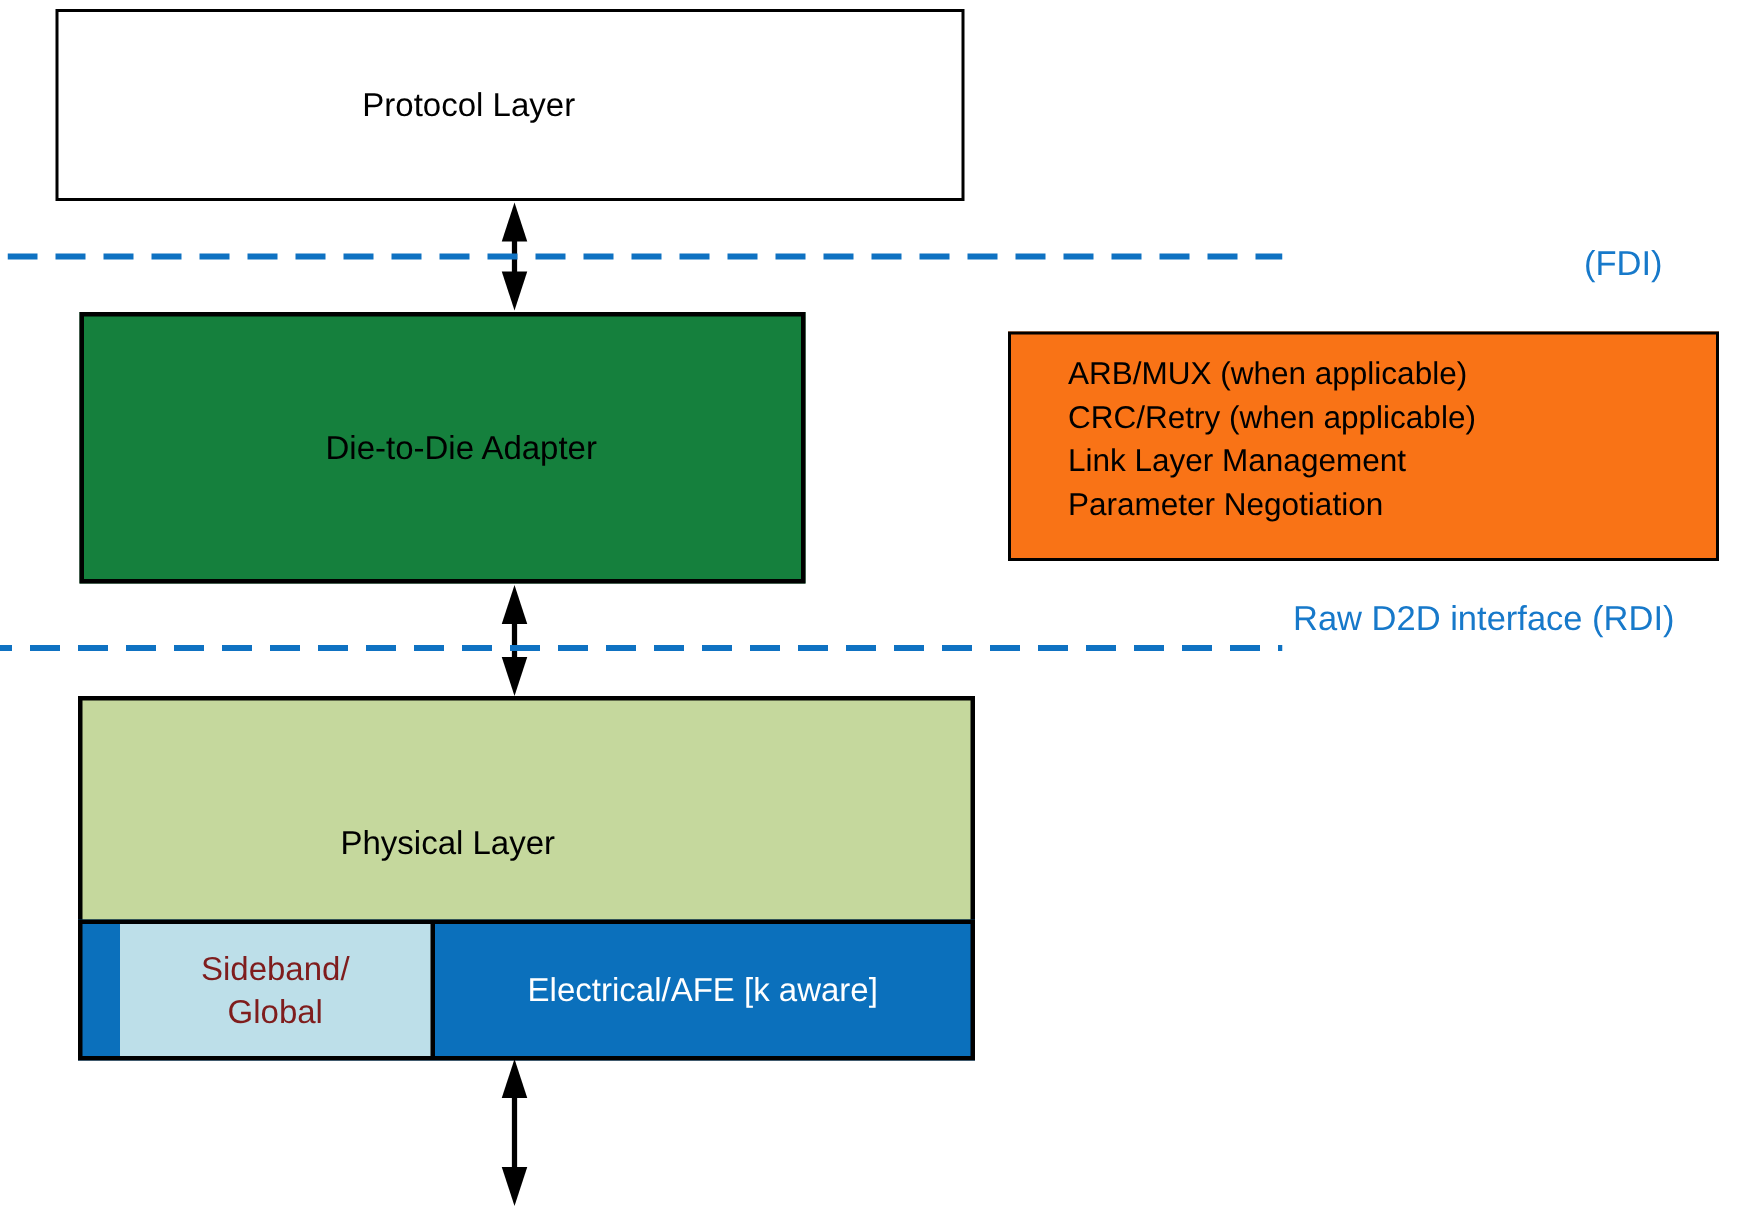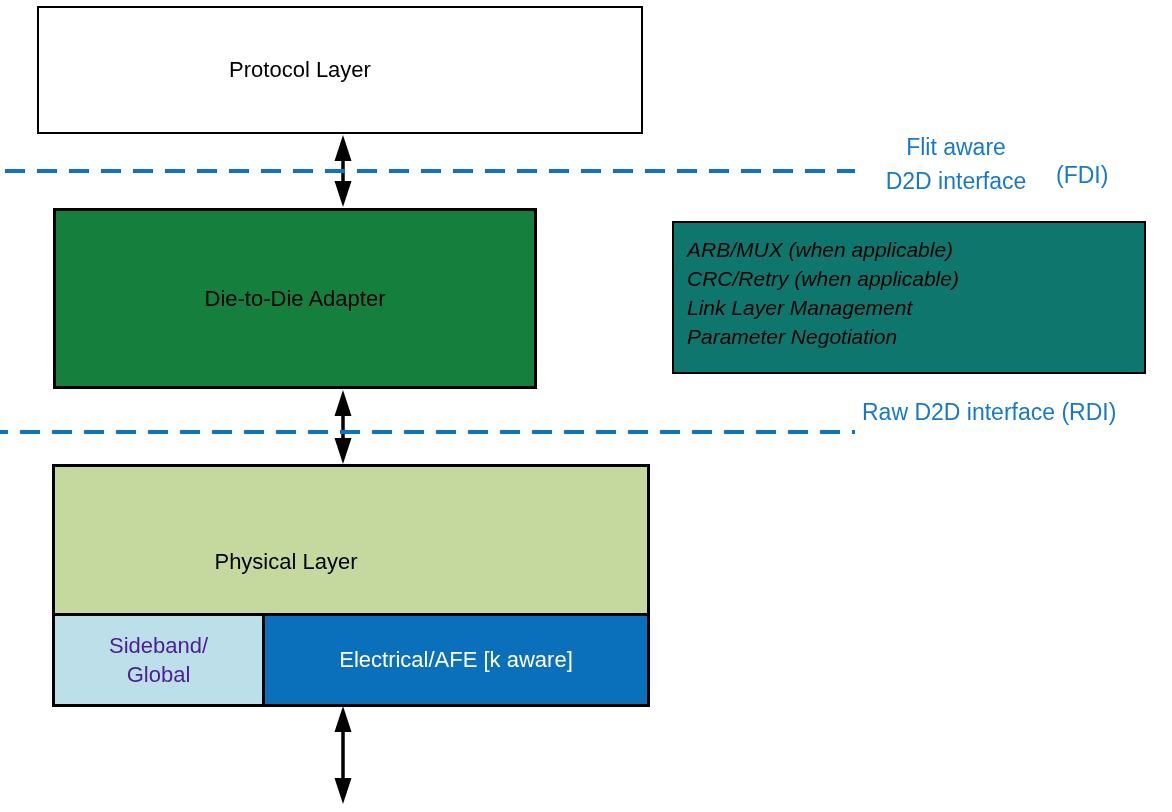--- a/index.html
+++ b/index.html
@@ -8,46 +8,46 @@
     width:1172px;height:812px;
     background:#ffffff;
     font-family:"Liberation Sans", sans-serif;
     overflow:hidden;
   }
   .box{
     position:absolute;
     box-sizing:border-box;
     display:flex;align-items:center;justify-content:center;
     color:#000;
+    padding-left:25px;
   }
   .box .label{font-size:22px;color:#000;white-space:pre;}
   .protocol{left:37px;top:6px;width:606px;height:128px;border:2px solid #000;background:#fff;}
   .protocol .label{padding-right:80px;}
   .adapter{left:53px;top:208px;width:484px;height:181px;border:3px solid #000;}
   .notes{
     left:672px;top:221px;width:474px;height:153px;
-    border:2px solid #000;background:#0f766e;
+    border:2px solid #000;background:#f97316;
     display:block;
-    font-style:italic;
   }
   .notes-inner{padding:12px 0 0 13px;}
   .notes-line{font-size:21px;line-height:29px;color:#000;white-space:pre;}
   .physical{left:52px;top:464px;width:598px;height:196px;border:3px solid #000;}
   .physical .label{padding-right:130px;}
   .strip{
     left:52px;top:613px;width:598px;height:94px;
     border:3px solid #000;
     display:flex;align-items:stretch;
   }
   .sideband{
     width:207px;flex:0 0 207px;
     border-right:3px solid #000;
     display:flex;flex-direction:column;align-items:center;justify-content:center;
   }
-  .sideband div{font-size:22px;line-height:29px;color:#4c1d95;}
+  .sideband div{font-size:22px;line-height:29px;color:#7f1d1d;}
   .electrical{
     flex:1;display:flex;align-items:center;justify-content:center;
     font-size:22px;
   }
   .if-label{position:absolute;font-size:23px;line-height:34px;}
   .fdi-stack{left:858px;top:130px;width:196px;text-align:center;}
   .fdi-abbr{left:1056px;top:158px;text-align:right;}
   .rdi-label{left:862px;top:395px;white-space:pre;}
   svg.dash{position:absolute;display:block;}
   svg.arrow{position:absolute;display:block;}
@@ -64,24 +64,20 @@
   <svg class="arrow" style="left:331px;top:134px" width="24" height="74">
     <line x1="12" y1="20" x2="12" y2="54" stroke="#000" stroke-width="3.5"></line>
     <polygon points="12,1 3.5,27 20.5,27" fill="#000"></polygon>
     <polygon points="12,73 3.5,47 20.5,47" fill="#000"></polygon>
   </svg>
 
   <svg class="dash" style="left:5px;top:168px" width="850" height="6">
     <line x1="0" y1="3" x2="850" y2="3" stroke-width="4" stroke-dasharray="20 12" stroke="#0F72C2"></line>
   </svg>
 
-  <div class="if-label fdi-stack" style="color: rgb(23, 121, 202);">
-    <div>Flit aware</div>
-    <div>D2D interface</div>
-  </div>
   <div class="if-label fdi-abbr" style="color: rgb(23, 121, 202);">(FDI)</div>
 
   <div class="box adapter" style="background-color: #15803d;">
     <span class="label">Die-to-Die Adapter</span>
   </div>
 
   <div class="box notes">
     <div class="notes-inner">
       <div class="notes-line">ARB/MUX (when applicable)</div>
       <div class="notes-line">CRC/Retry (when applicable)</div>

